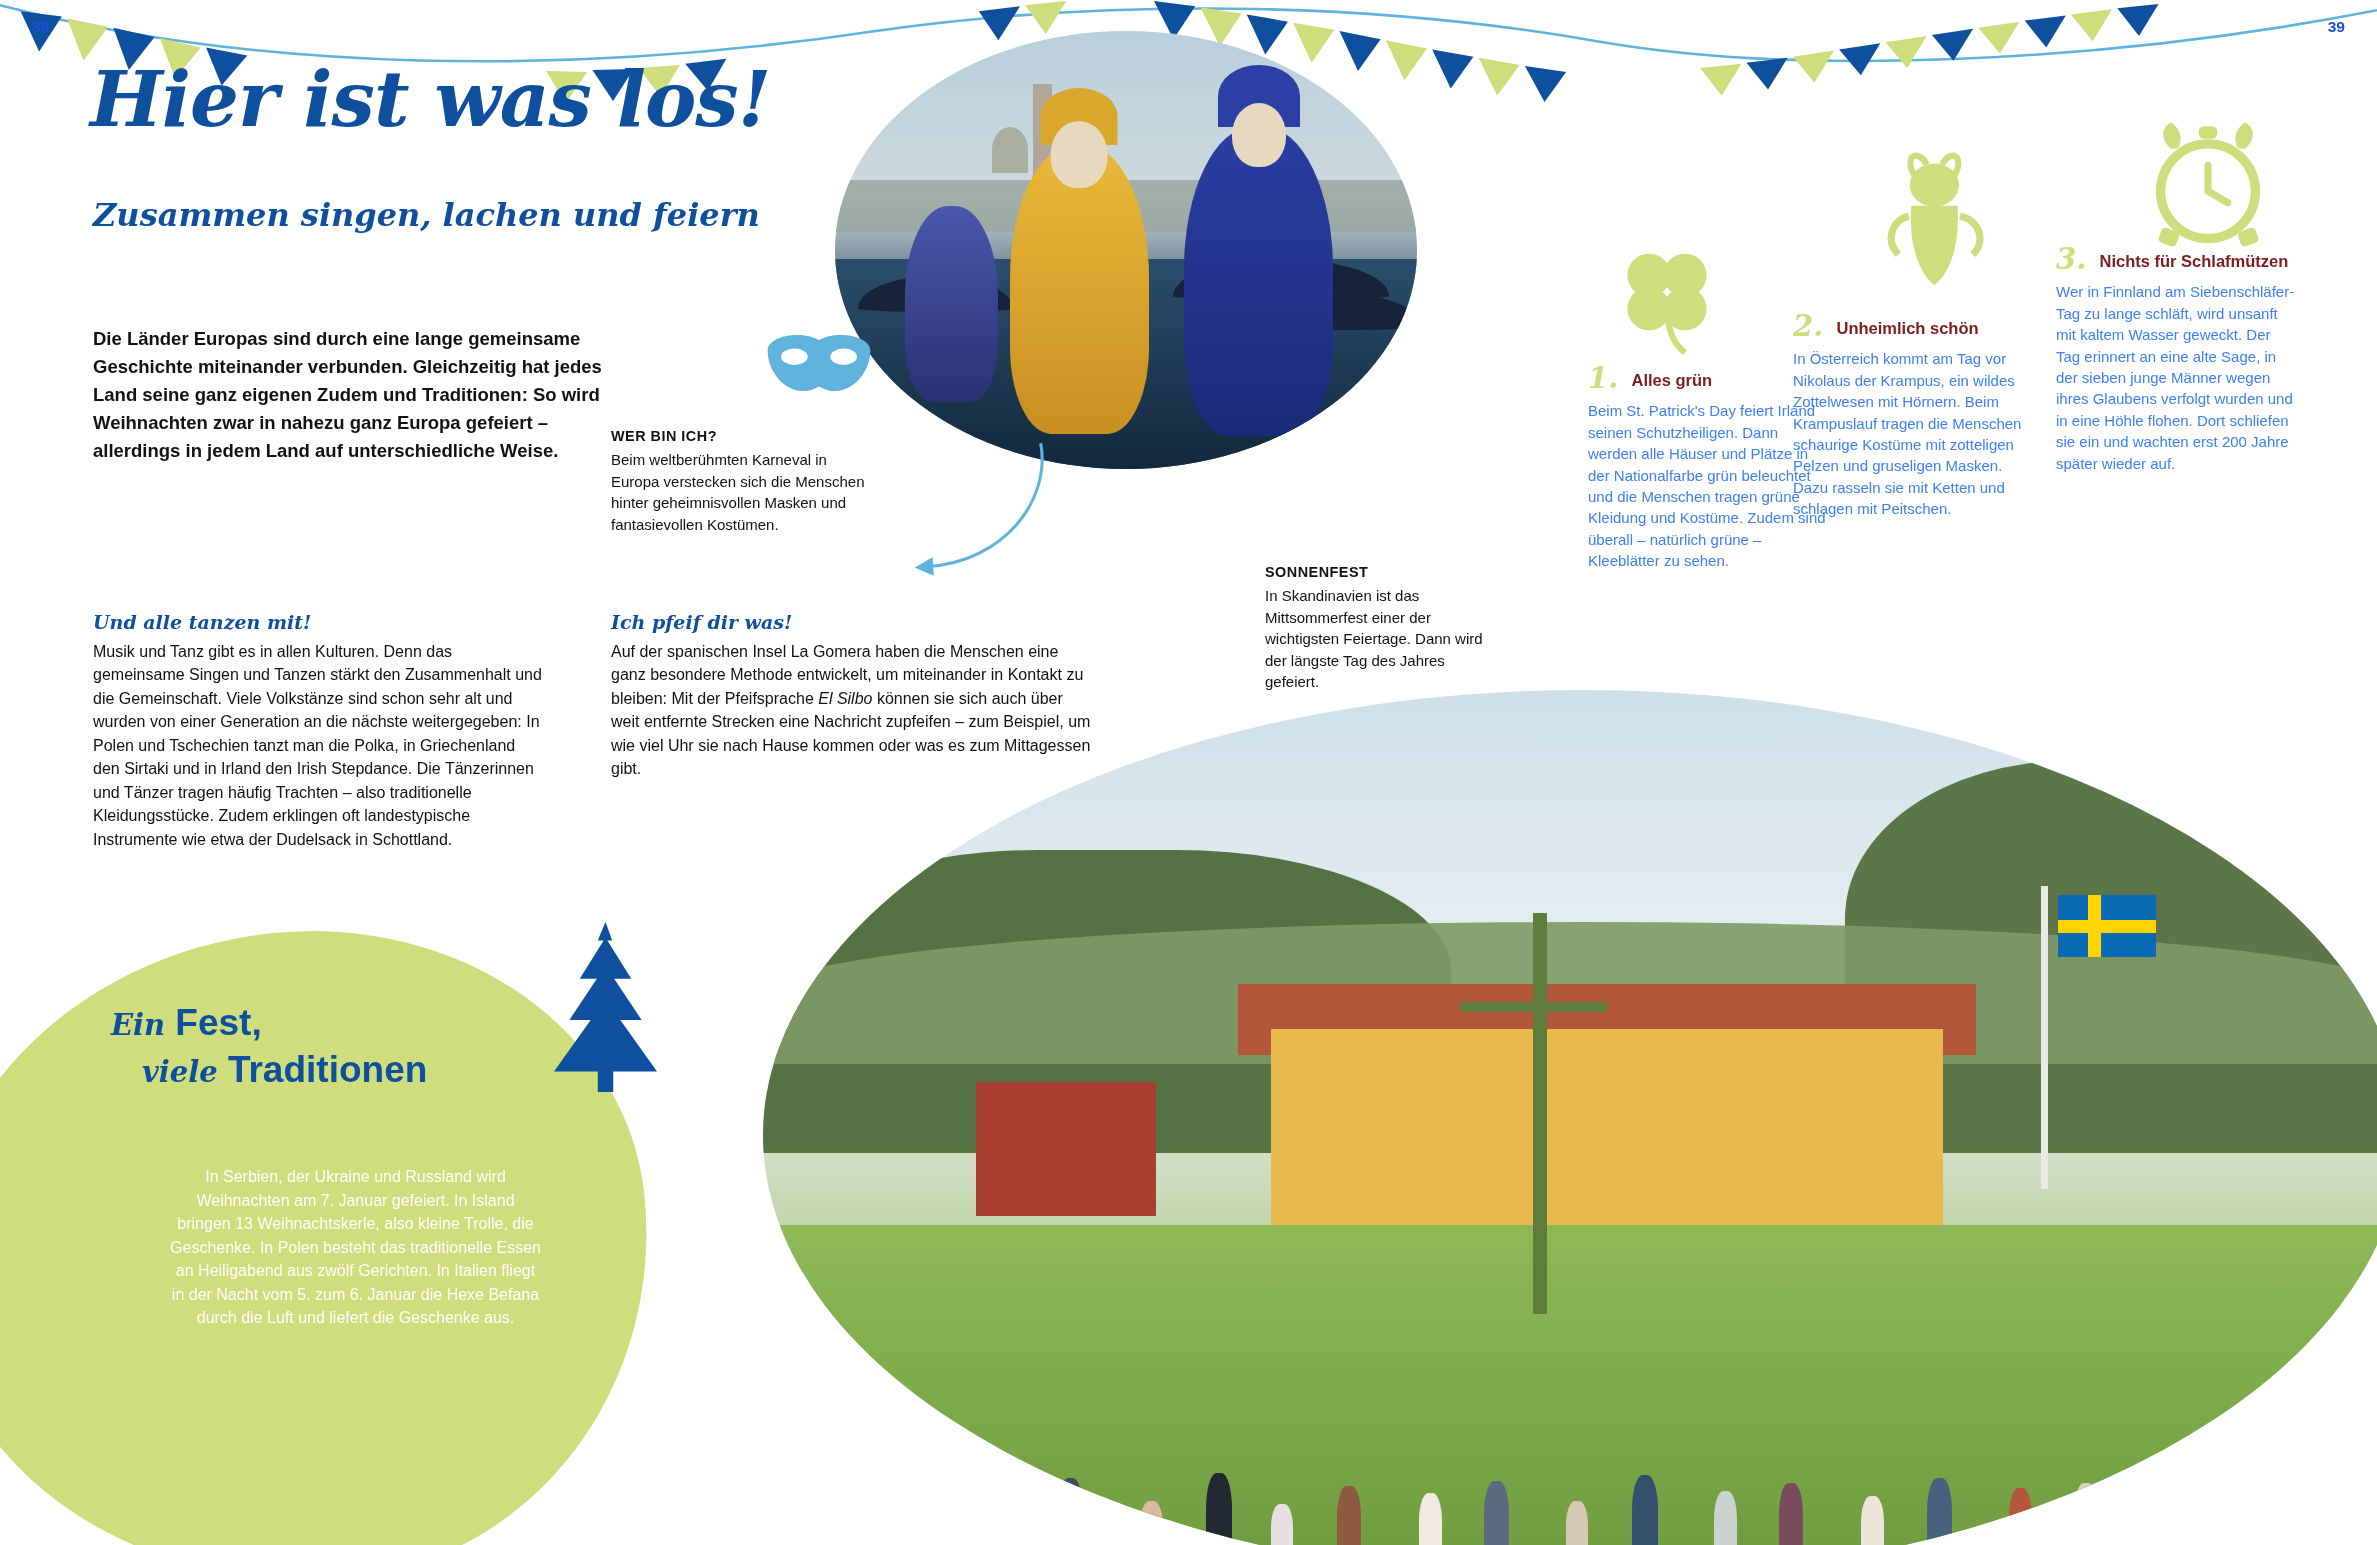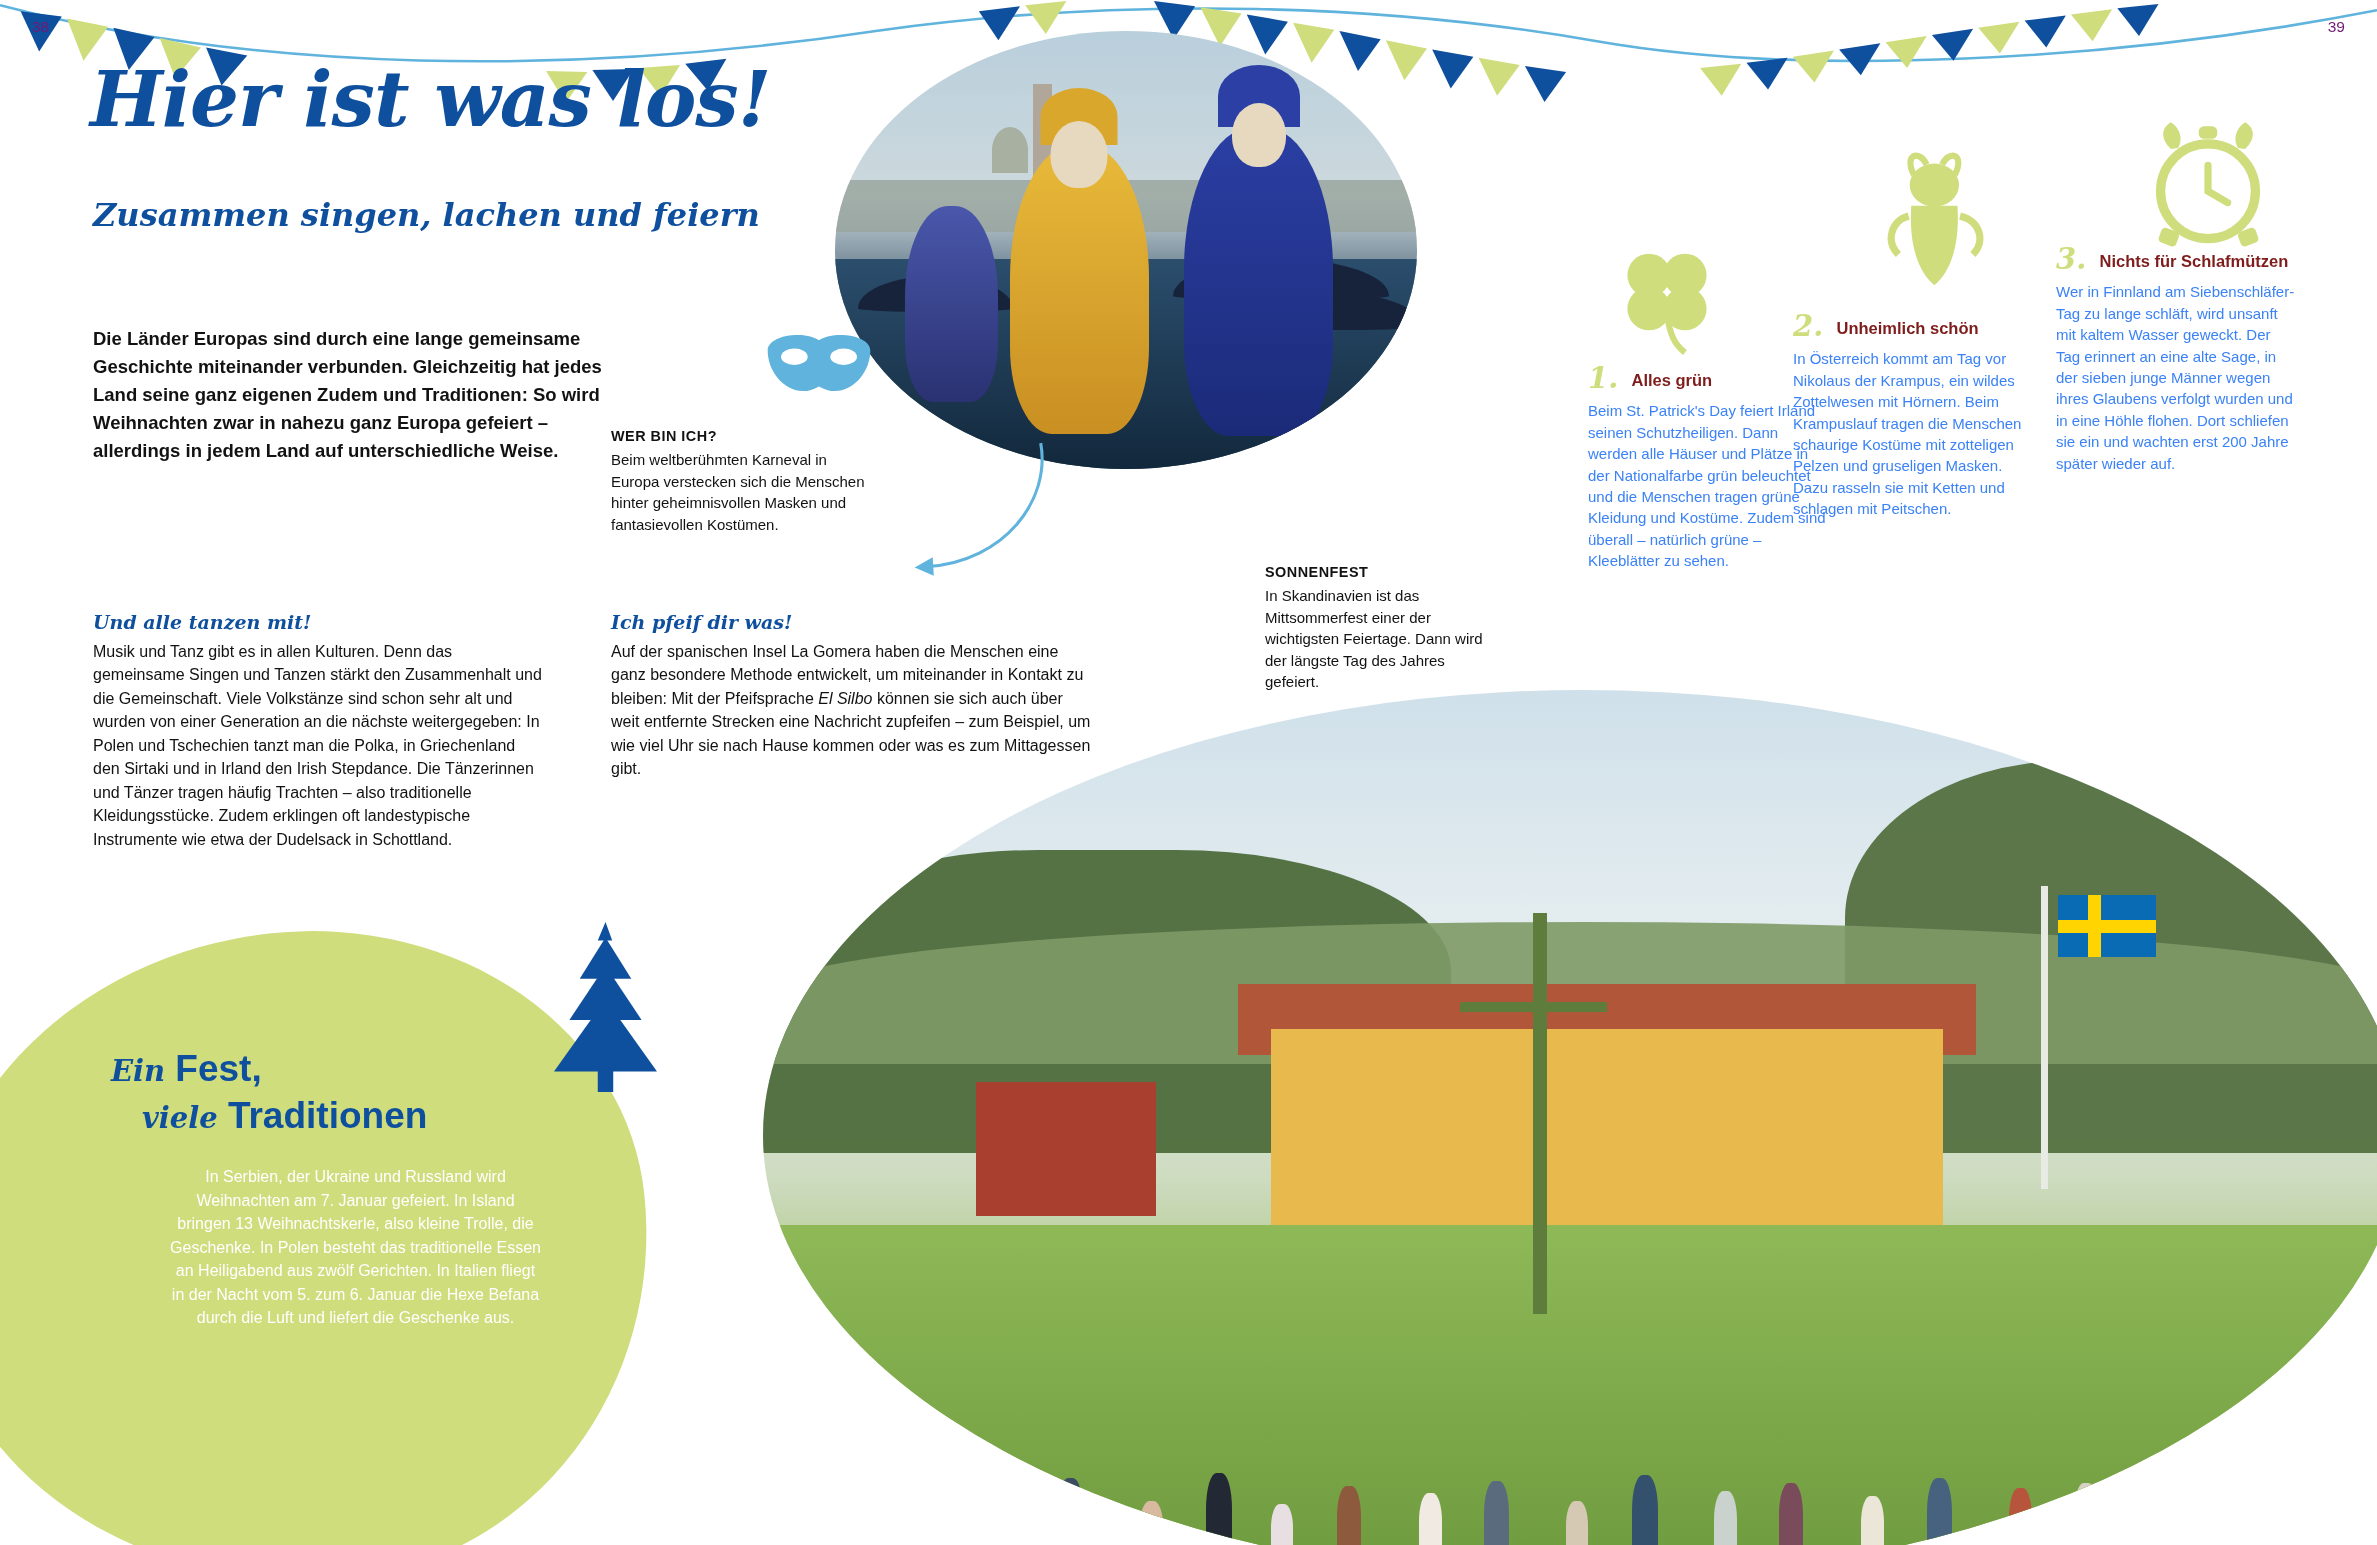--- a/index.html
+++ b/index.html
@@ -10,21 +10,21 @@
     overflow:hidden;
     position:relative;
   }
   .page{position:absolute;inset:0;}
 
   
   .bunting{position:absolute;top:0;left:0;width:2377px;height:103px;pointer-events:none;}
 
   
   .pagenum{
-    position:absolute;top:17.5px;font-size:15.5px;color:#701a75;font-weight:400;
+    position:absolute;top:17.5px;font-size:15.5px;color:#1d4ed8;font-weight:700;
   }
   .pagenum.left{left:32px;}
   .pagenum.right{right:32px;}
 
   
   .headline{
     position:absolute;left:90px;top:54px;
     font-family:"DejaVu Serif", serif;
     font-style:italic;font-weight:700;
     font-size:77px;color:#0e4f9e;letter-spacing:-1px;
@@ -63,21 +63,20 @@
     border-radius:52% 48% 46% 54% / 50% 46% 54% 50%;
     transform:rotate(-6deg);
   }
   .fest-title{
     position:absolute;left:111px;top:1002px;width:484px;
     color:#0e4f9e;
   }
   .fest-title .l1{
     font-family:"DejaVu Serif", serif;font-style:italic;font-weight:700;
     font-size:29px;
-    margin-top:46px;
   }
   .fest-title .l1 b{font-size:37px;font-style:normal;font-family:"Liberation Sans",sans-serif;}
   .fest-title .l2{
     font-family:"DejaVu Serif", serif;font-style:italic;font-weight:700;
     font-size:29px;margin-top:5.2px;margin-left:31px;
   }
   .fest-title .l2 b{font-size:37px;font-style:normal;font-family:"Liberation Sans",sans-serif;}
   .fest-body{
     position:absolute;left:170px;top:1165px;width:371px;
     text-align:center;color:#ffffff;font-size:16px;line-height:1.47;

